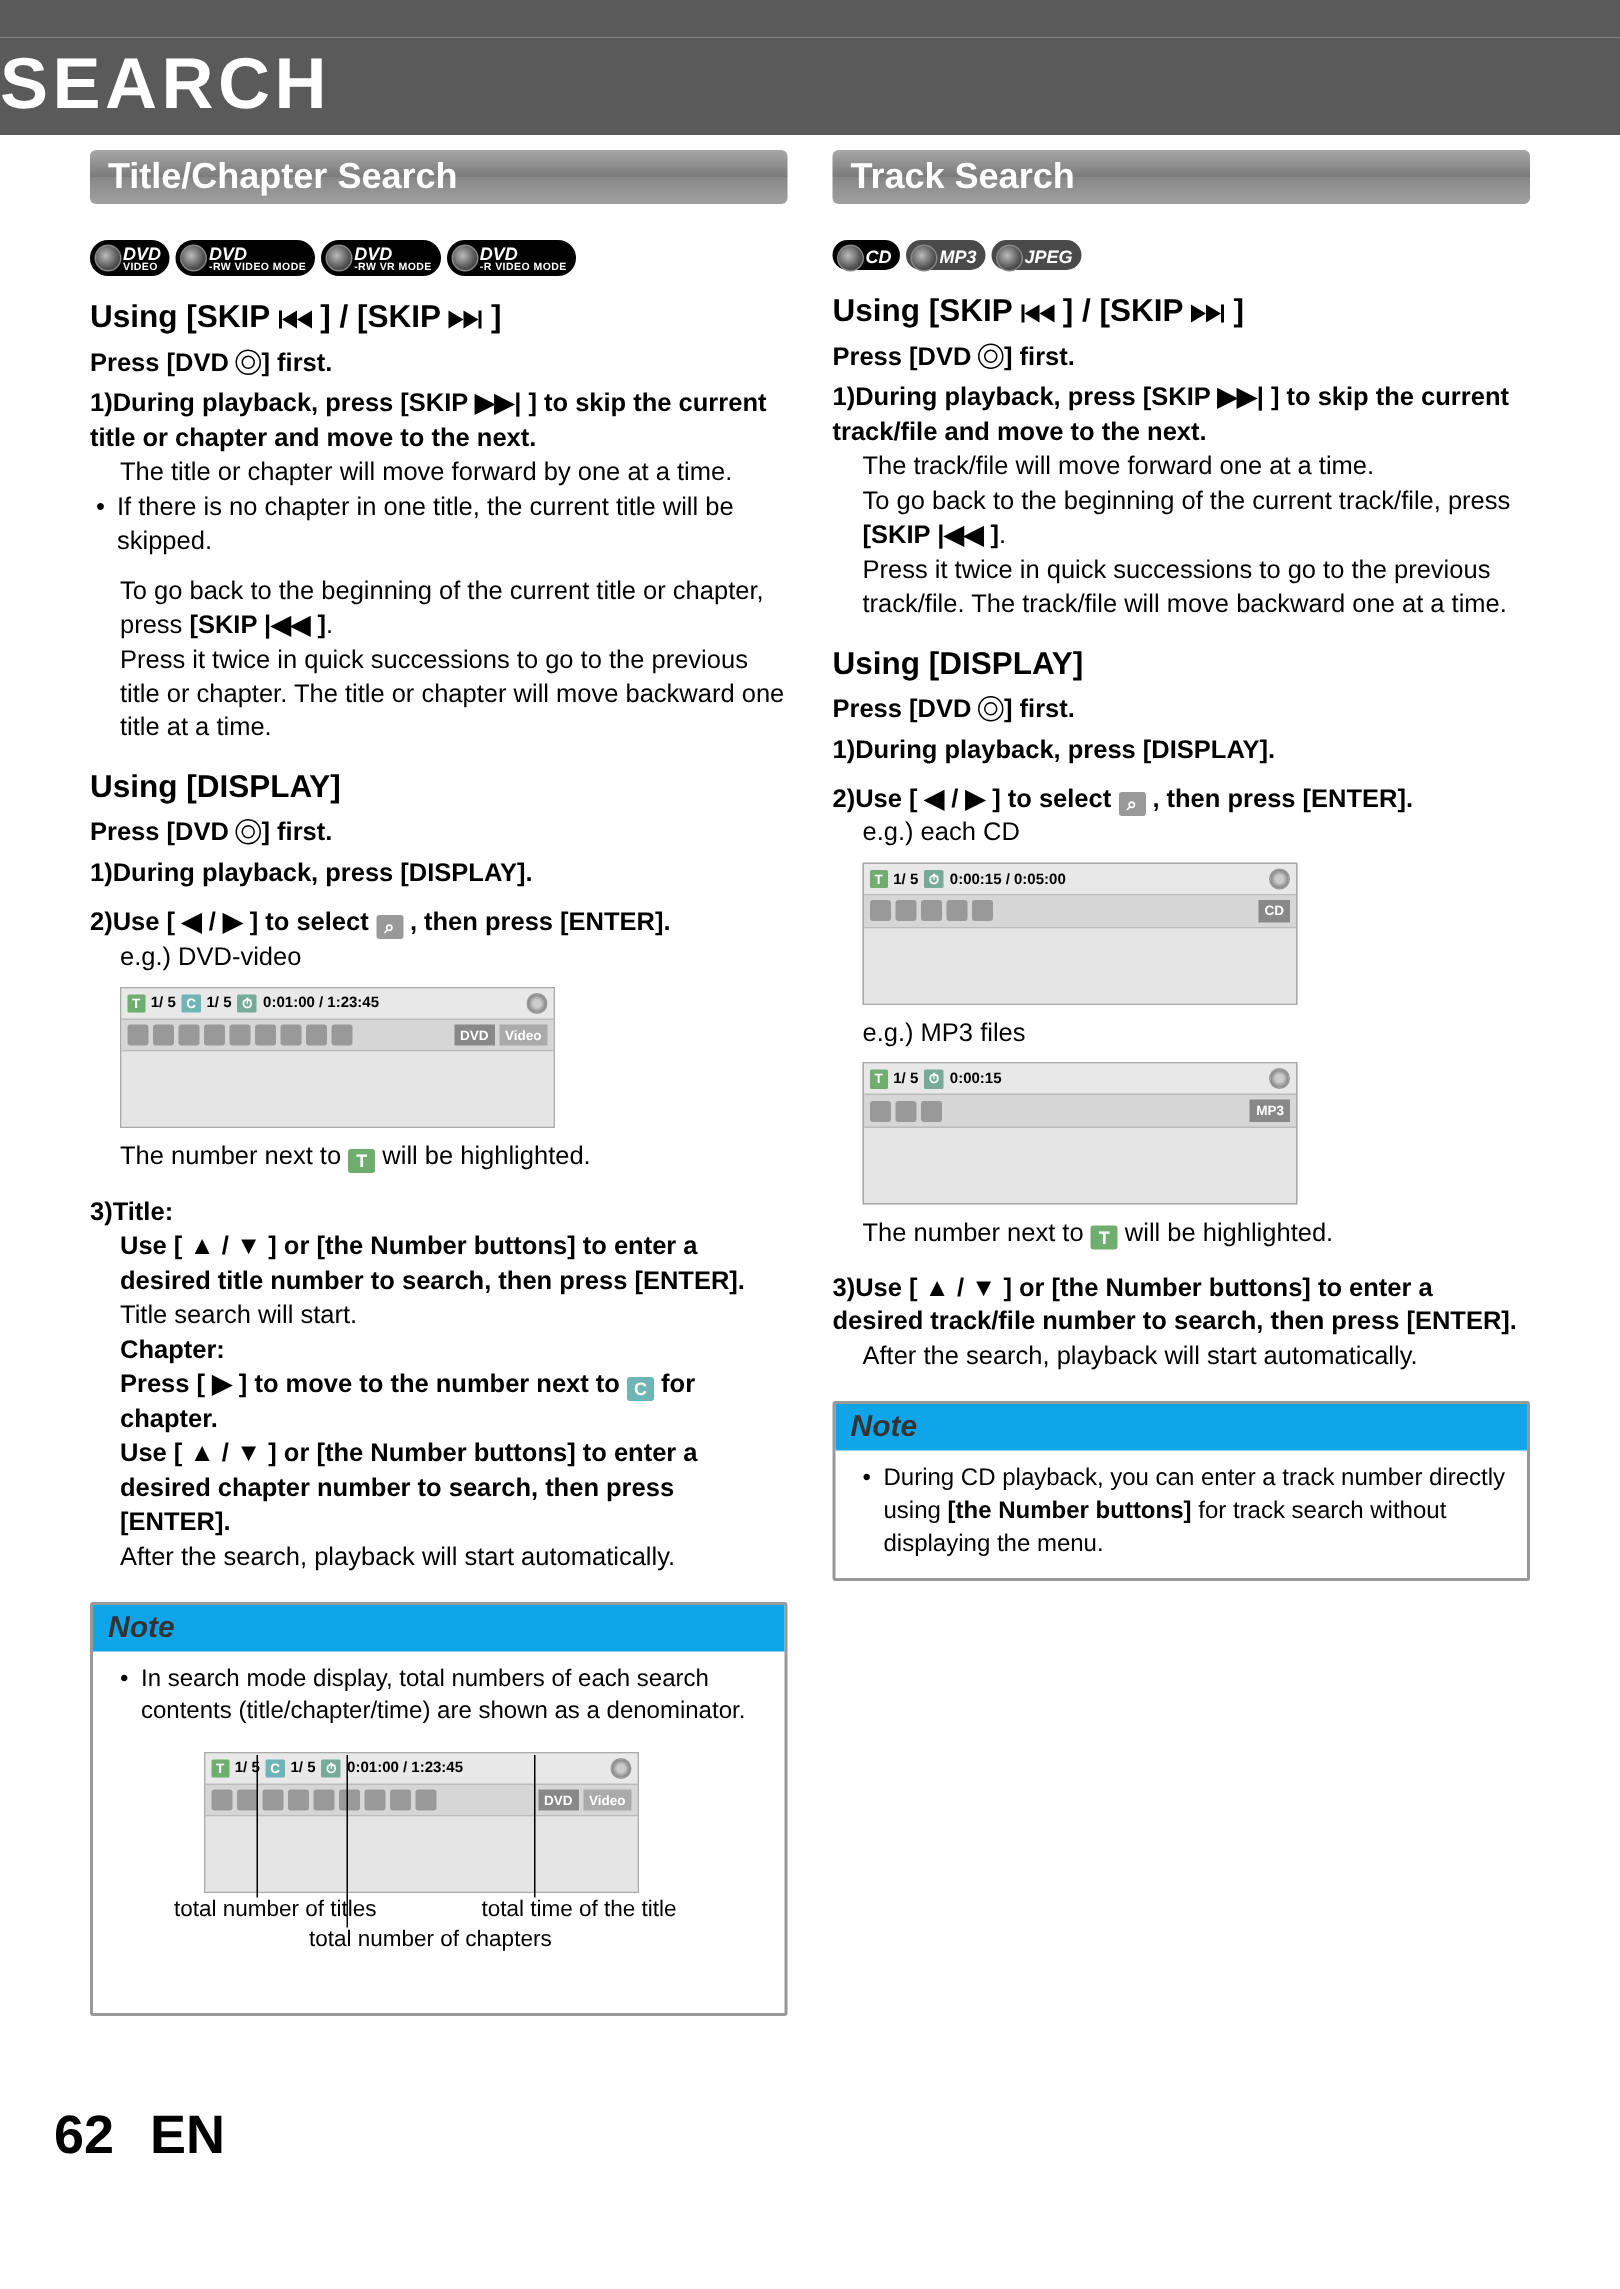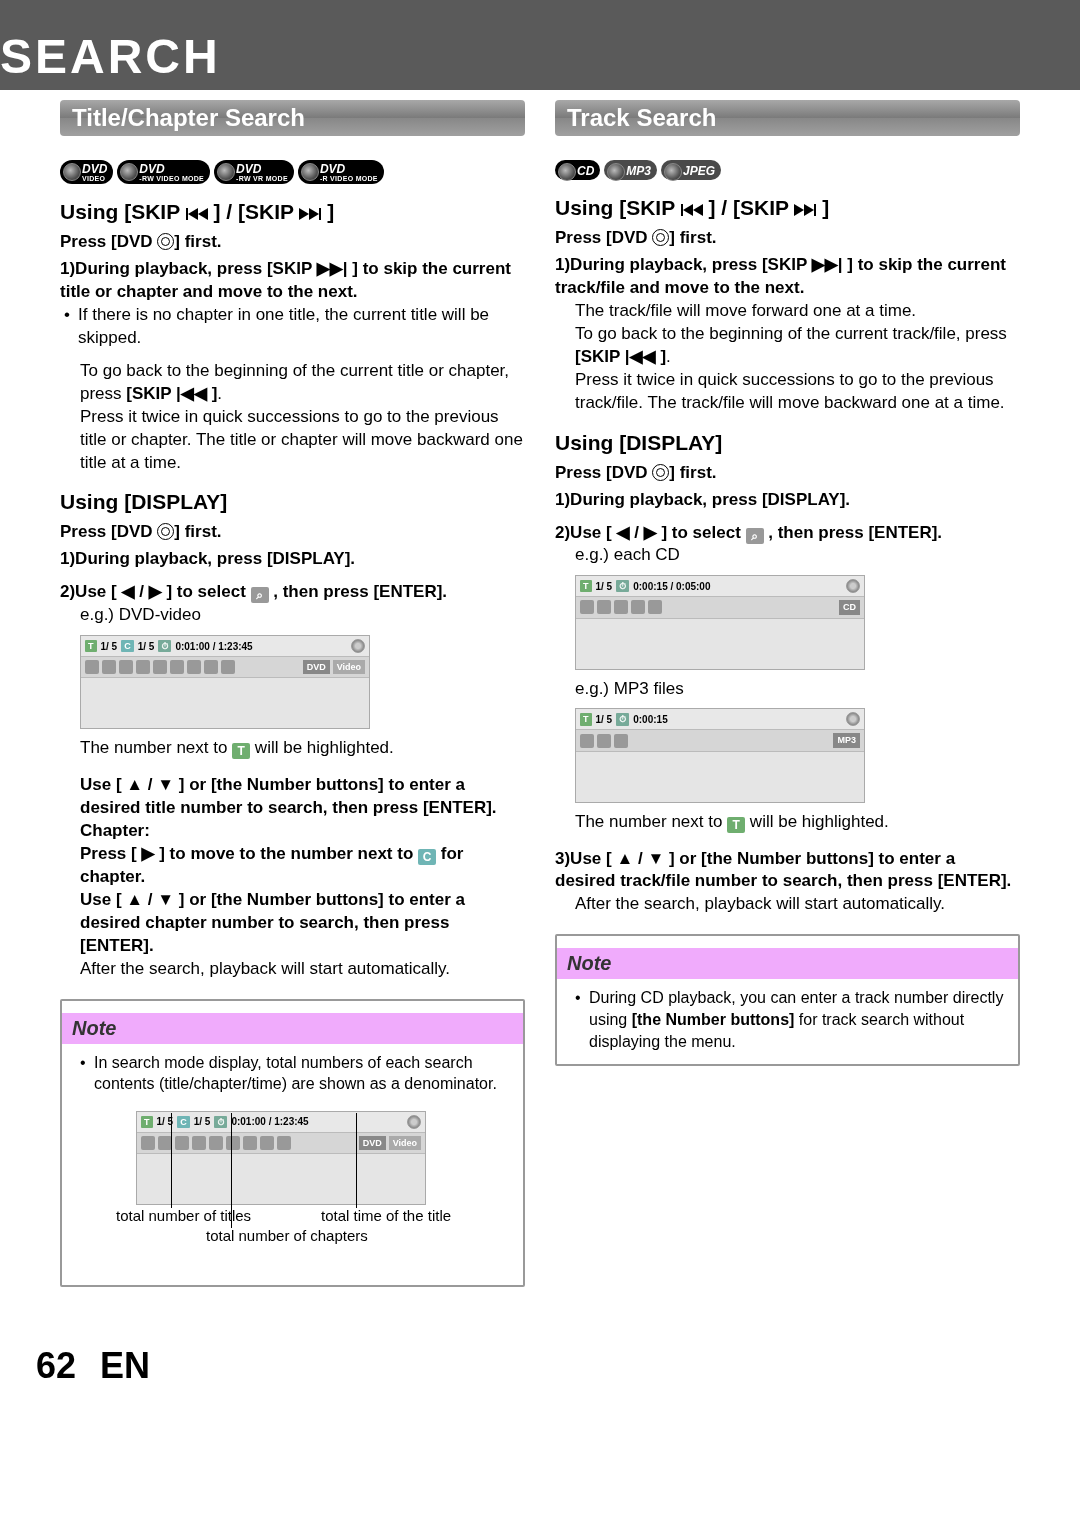--- a/index.html
+++ b/index.html
@@ -141,27 +141,26 @@
   }
   .osd .ico { width:14px;height:14px;background:#999;border-radius:2px;display:inline-block; }
   .note {
     border: 2px solid #999;
     border-radius: 2px;
     margin: 18px 0;
     padding: 0;
     background: #fff;
   }
   .note-title {
-    background: #f0abfc;
+    background: #0ea5e9;
     font-style: italic;
     font-weight: 700;
     font-size: 20px;
     padding: 4px 10px;
     color: #333;
-    margin-top: 12px;
   }
   .note-body { padding: 8px 14px 12px 14px; font-size: 16px; line-height:1.35; }
   .callouts { position: relative; padding: 8px 0 60px 20px; }
   .callouts .osd { margin-left: 40px; }
   .callouts .line { position:absolute; background:#000; }
   .callouts .lbl { position:absolute; font-size:15px; line-height:1.2; }
   .footer {
     font-size: 36px; font-weight: 800;
     padding: 20px 36px;
   }
@@ -197,20 +196,21 @@
         </div>
     </div>
 
     <h3 class="sub">Using [SKIP <span class="skipprev"><span class="bar"></span><span class="tri l"></span><span class="tri l"></span></span> ] / [SKIP <span class="skipnext"><span class="tri r"></span><span class="tri r"></span><span class="bar"></span></span> ]</h3>
 
     <div class="instr">Press [DVD <span class="icon-circle"></span>] first.</div>
 
     <ol class="steps body">
       <li>
         <div class="step-head">1)During playback, press [SKIP ▶▶| ] to skip the current title or chapter and move to the next.</div>
+        <div class="step-body">The title or chapter will move forward by one at a time.</div>
         <div class="step-body bullet">If there is no chapter in one title, the current title will be skipped.</div>
         <div class="step-body" style="margin-top:10px">
           <span>To go back to the beginning of the current title or chapter, press </span><b>[SKIP |◀◀ ]</b><span>.</span>
         </div>
         <div class="step-body">Press it twice in quick successions to go to the previous title or chapter. The title or chapter will move backward one title at a time.</div>
       </li>
     </ol>
 
     <h3 class="sub">Using [DISPLAY]</h3>
     <div class="instr">Press [DVD <span class="icon-circle"></span>] first.</div>
@@ -247,21 +247,23 @@
             <span class="media">DVD</span>
               <span class="media2">Video</span>
           </div>
           <div class="osd-body"></div>
         </div>
         <div class="step-body">
           <span>The number next to </span><span class="icon-box t">T</span><span> will be highlighted.</span>
         </div>
       </li>
       <li style="margin-top:14px">
+        <div class="step-head">3)Title:</div>
         <div class="step-body step-head" style="font-weight:700">Use [ ▲ / ▼ ] or [the Number buttons] to enter a desired title number to search, then press [ENTER].</div>
+        <div class="step-body">Title search will start.</div>
         <div class="step-body step-head" style="font-weight:700; ">Chapter:</div>
         <div class="step-body step-head" style="font-weight:700">
           <span>Press [ ▶ ] to move to the number next to </span><span class="icon-box c">C</span><span> for chapter.</span>
         </div>
         <div class="step-body step-head" style="font-weight:700">Use [ ▲ / ▼ ] or [the Number buttons] to enter a desired chapter number to search, then press [ENTER].</div>
         <div class="step-body">After the search, playback will start automatically.</div>
       </li>
     </ol>
 
     <div class="note">

